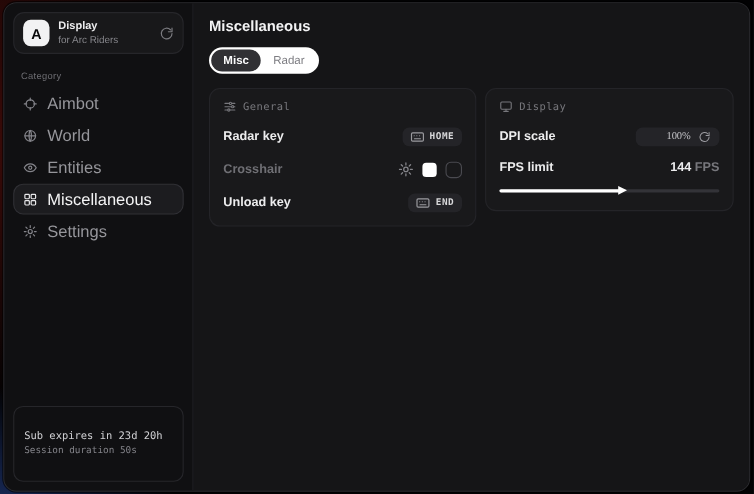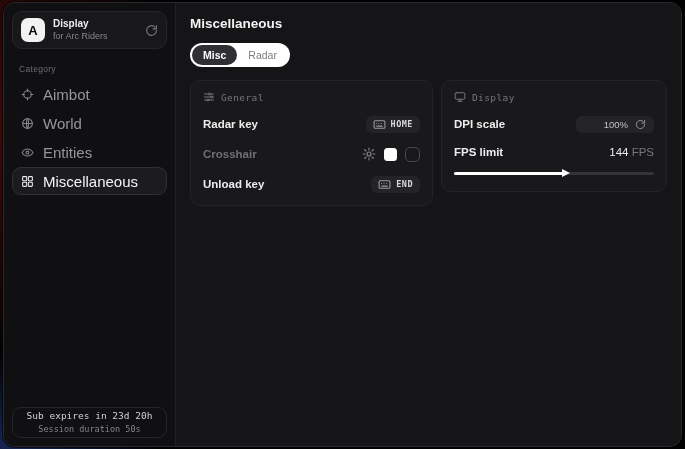--- a/index.html
+++ b/index.html
@@ -37,22 +37,22 @@
   .cat-label { font-size:8.5px; color:#6d6d72; margin:15px 0 6px 7px; letter-spacing:.3px; }
 
   .nav { display:flex; flex-direction:column; gap:1px; }
   .nav-item { display:flex; align-items:center; gap:9px; height:28px; padding:0 8px;
     color:#96969b; font-size:15px; border:1px solid transparent; border-radius:9px; cursor:pointer; }
   .nav-item .ico { display:flex; color:#84848a; }
   .nav-item.active { background:#1c1c1f; border-color:#303035; color:#f4f4f5; }
   .nav-item.active .ico { color:#e8e8ea; }
 
   .spacer { flex:1; }
-  .footer-box { border:1px solid #26262a; border-radius:9px; padding:1px 9px;
-    font-family:"DejaVu Sans Mono", monospace; line-height:1.5;text-align:center; }
+  .footer-box { border:1px solid #26262a; border-radius:9px; padding:20px 9px;
+    font-family:"DejaVu Sans Mono", monospace; line-height:1.5; }
   .footer-line1 { font-size:9.5px; color:#d2d2d5; }
   .footer-line2 { font-size:8.5px; color:#84848a; }
 
   
   .main { flex:1; padding:13px 14px; background:#151517; }
   .page-title { font-size:13.5px; font-weight:bold; color:#f3f3f4; }
 
   .tabs { display:inline-flex; background:#ffffff; border-radius:999px; padding:2px; margin-top:12px; }
   .tab { font-size:10.5px; color:#7d7d82; padding:4px 11px; border-radius:999px; cursor:pointer; }
   .tab.active { background:#303034; color:#fbfbfc; font-weight:bold; }
@@ -75,24 +75,24 @@
   .kbd .ico { display:flex; color:#9a9a9f; }
 
   .cross-controls { display:flex; align-items:center; gap:8px; }
   .gear-btn { display:flex; color:#85858a; cursor:pointer; }
   .swatch { width:13px; height:13px; border-radius:3.5px; background:#fff; cursor:pointer; }
   .checkbox { width:15px; height:15px; border:1.5px solid #4a4a50; border-radius:5px;
     background:transparent; cursor:pointer; }
 
   .select { display:flex; align-items:center; gap:7px; background:#242428; border-radius:6px;
     padding:3px 8px; cursor:pointer; }
-  .select .sel-text { font-family:Liberation Sans, sans-serif; font-size:9.5px; color:#c2c2c6;margin-left:20px; }
+  .select .sel-text { font-family:Liberation Serif, serif; font-size:9.5px; color:#c2c2c6;margin-left:20px; }
   .select .ico { display:flex; color:#9a9a9f; }
 
-  .fps-value { font-size:11.5px; font-weight:normal; }
+  .fps-value { font-size:11.5px; font-weight:bold; }
   .fps-num { color:#ececee; }
   .fps-unit { color:#77777c; }
 
   .slider { position:relative; height:12px; margin-top:6px; cursor:pointer; }
   .slider-track { position:absolute; left:0; right:0; top:5px; height:3px; border-radius:2px; background:#333338; }
   .slider-fill { position:absolute; left:0; top:5px; height:3px; border-radius:2px; background:#ffffff; }
   .slider-thumb { position:absolute; top:2px; width:0; height:0; transform:translateX(-2px);
     border-top:4.5px solid transparent; border-bottom:4.5px solid transparent; border-left:8px solid #ffffff; }
 
   svg { display:block; }
@@ -155,20 +155,29 @@
       <div class="nav-item active">
         <span class="ico">
           <svg width="13" height="13" viewBox="0 0 24 24" fill="none" stroke="currentColor" stroke-width="2" stroke-linejoin="round">
             <rect x="3" y="3" width="7.5" height="7.5" rx="1.5"></rect>
               <rect x="13.5" y="3" width="7.5" height="7.5" rx="1.5"></rect>
             <rect x="3" y="13.5" width="7.5" height="7.5" rx="1.5"></rect>
               <rect x="13.5" y="13.5" width="7.5" height="7.5" rx="1.5"></rect>
           </svg>
         </span>
         <span>Miscellaneous</span>
+      </div>
+      <div class="nav-item">
+        <span class="ico">
+          <svg width="13" height="13" viewBox="0 0 24 24" fill="none" stroke="currentColor" stroke-width="2" stroke-linecap="round">
+            <circle cx="12" cy="12" r="3.4"></circle>
+            <path d="M12 2v3M12 19v3M2 12h3M19 12h3M4.7 4.7l2.1 2.1M17.2 17.2l2.1 2.1M19.3 4.7l-2.1 2.1M6.8 17.2l-2.1 2.1"></path>
+          </svg>
+        </span>
+        <span>Settings</span>
       </div>
     </div>
 
     <div class="spacer"></div>
 
     <div class="footer-box">
       <div class="footer-line1">Sub expires in 23d 20h</div>
       <div class="footer-line2">Session duration 50s</div>
     </div>
   </div>

